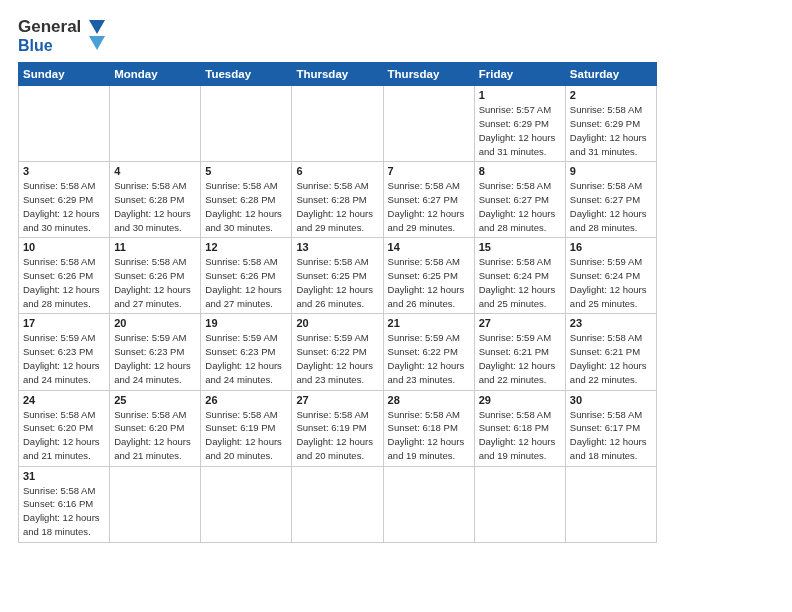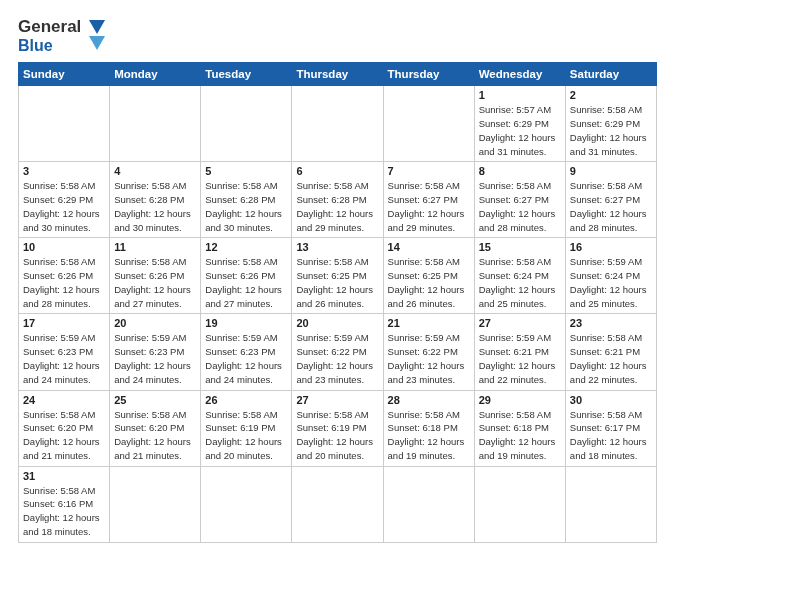--- a/index.html
+++ b/index.html
@@ -107,21 +107,21 @@
   </div>
 
   <table class="calendar">
     <thead>
       <tr>
       <th>Sunday</th>
           <th>Monday</th>
           <th>Tuesday</th>
           <th>Thursday</th>
           <th>Thursday</th>
-          <th>Wednesday</th>
+          <th>Friday</th>
           <th>Saturday</th>
         </tr>
     </thead>
     <tbody id="calendar-body">
     <tr>
           <td class="empty-cell"></td>
           <td class="empty-cell"></td>
           <td class="empty-cell"></td>
           <td class="empty-cell"></td>
           <td class="empty-cell"></td>

